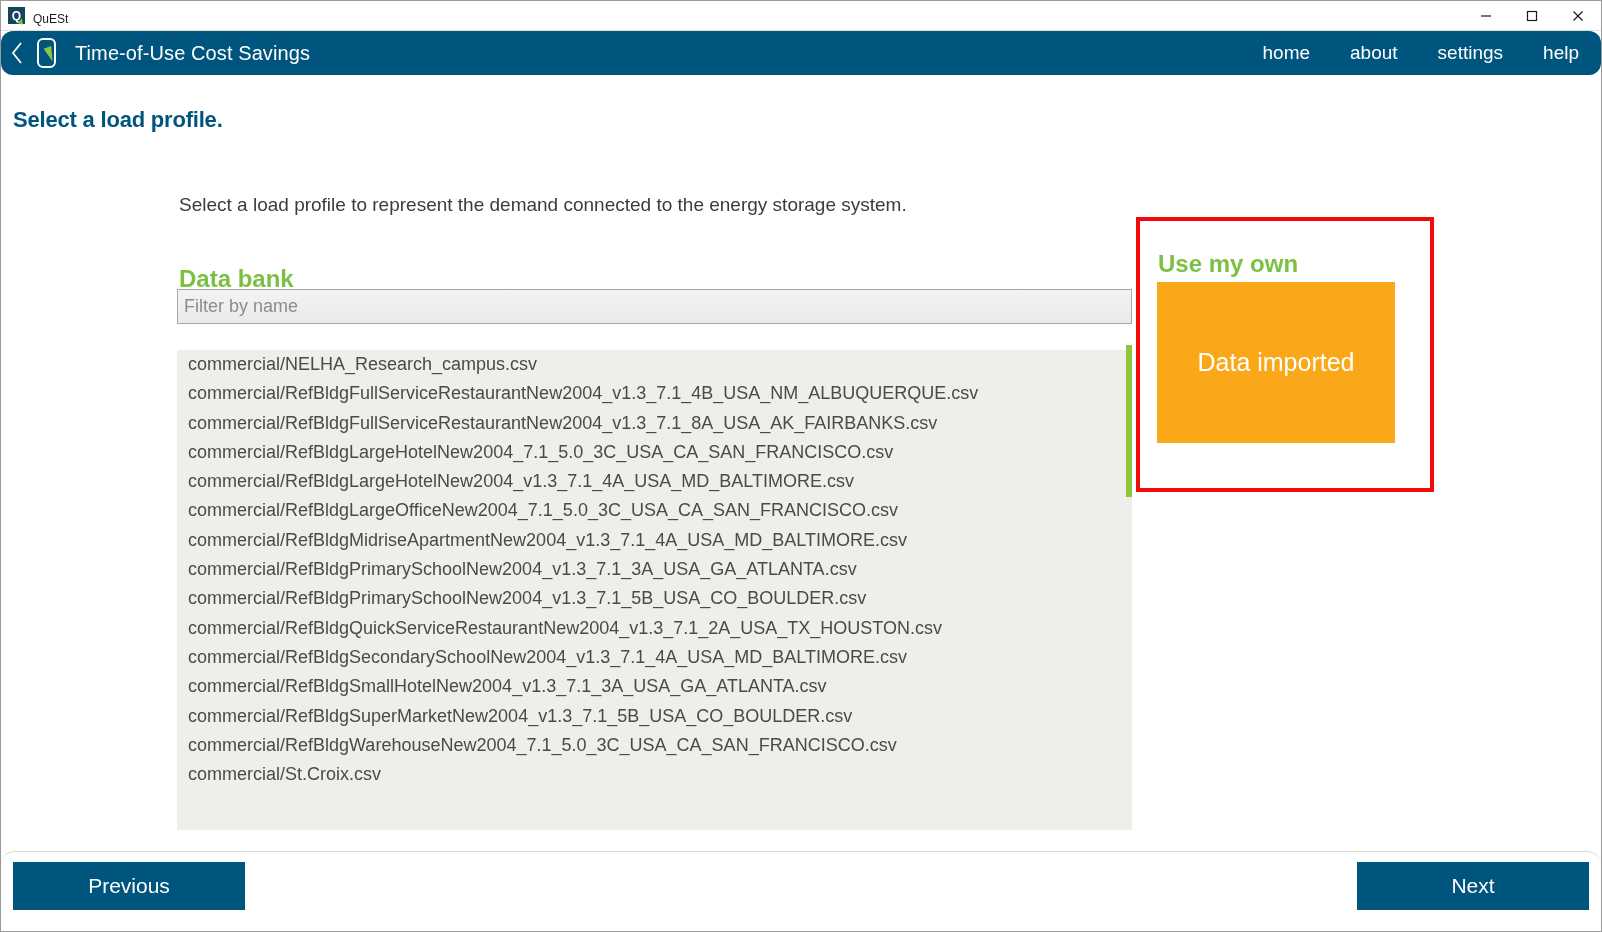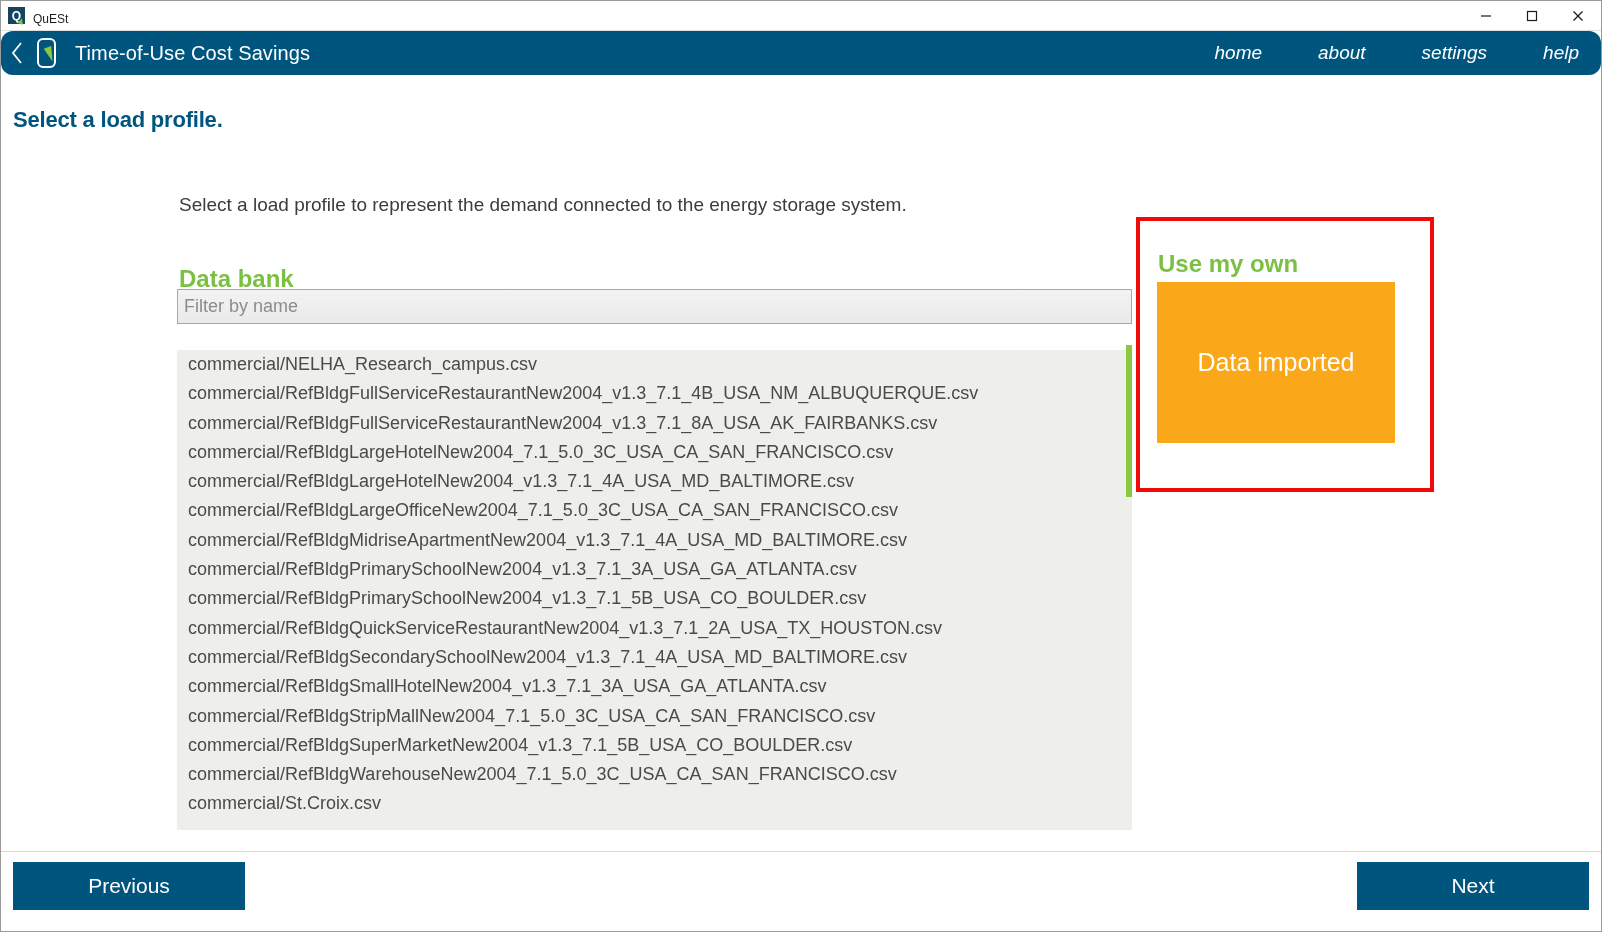--- a/index.html
+++ b/index.html
@@ -84,21 +84,21 @@
     border-right: 4px solid transparent;
     border-bottom: 15px solid #8dc63f;
     transform: rotate(160deg);
   }
   .appbar-title {
     color: #ffffff; font-size: 20px;
     margin-left: 14px; letter-spacing: .1px;
     white-space: nowrap;
   }
   .appbar-spacer { flex: 1; }
-  .appnav { display: flex; gap: 16px; font-style: italic; }
+  .appnav { display: flex; gap: 0; }
   .appnav-item {
     color: #ffffff; font-size: 19px;
     padding: 0 20px; cursor: pointer;
     white-space: nowrap;
   }
   .appnav-item:last-child { padding-right: 0; }
 
   
   .body {
     flex: 1;
@@ -185,20 +185,21 @@
     cursor: pointer;
     display: flex; align-items: center; justify-content: center;
   }
 
   
   .footer {
     height: 80px; min-height: 80px;
     position: relative;
     background: #ffffff;
     border-top: 1px solid #d8d8d8;
+    border-radius: 14px;
   }
   .nav-button {
     position: absolute; top: 10px;
     height: 48px; width: 232px;
     background: #00557f;
     color: #ffffff;
     border: none;
     font-size: 21px;
     font-family: "Liberation Sans", sans-serif;
     cursor: pointer;
@@ -275,21 +276,20 @@
         <div class="list-item">commercial/RefBldgFullServiceRestaurantNew2004_v1.3_7.1_8A_USA_AK_FAIRBANKS.csv</div>
         <div class="list-item">commercial/RefBldgLargeHotelNew2004_7.1_5.0_3C_USA_CA_SAN_FRANCISCO.csv</div>
         <div class="list-item">commercial/RefBldgLargeHotelNew2004_v1.3_7.1_4A_USA_MD_BALTIMORE.csv</div>
         <div class="list-item">commercial/RefBldgLargeOfficeNew2004_7.1_5.0_3C_USA_CA_SAN_FRANCISCO.csv</div>
         <div class="list-item">commercial/RefBldgMidriseApartmentNew2004_v1.3_7.1_4A_USA_MD_BALTIMORE.csv</div>
         <div class="list-item">commercial/RefBldgPrimarySchoolNew2004_v1.3_7.1_3A_USA_GA_ATLANTA.csv</div>
         <div class="list-item">commercial/RefBldgPrimarySchoolNew2004_v1.3_7.1_5B_USA_CO_BOULDER.csv</div>
         <div class="list-item">commercial/RefBldgQuickServiceRestaurantNew2004_v1.3_7.1_2A_USA_TX_HOUSTON.csv</div>
         <div class="list-item">commercial/RefBldgSecondarySchoolNew2004_v1.3_7.1_4A_USA_MD_BALTIMORE.csv</div>
         <div class="list-item">commercial/RefBldgSmallHotelNew2004_v1.3_7.1_3A_USA_GA_ATLANTA.csv</div>
-        <div class="list-item">commercial/RefBldgStripMallNew2004_7.1_5.0_3C_USA_CA_SAN_FRANCISCO.csv</div>
         <div class="list-item">commercial/RefBldgSuperMarketNew2004_v1.3_7.1_5B_USA_CO_BOULDER.csv</div>
         <div class="list-item">commercial/RefBldgWarehouseNew2004_7.1_5.0_3C_USA_CA_SAN_FRANCISCO.csv</div>
         <div class="list-item">commercial/St.Croix.csv</div>
       </div>
 
     <div class="list-scrollbar">
       <div class="thumb"></div>
     </div>
 
     <div class="useown-panel">

